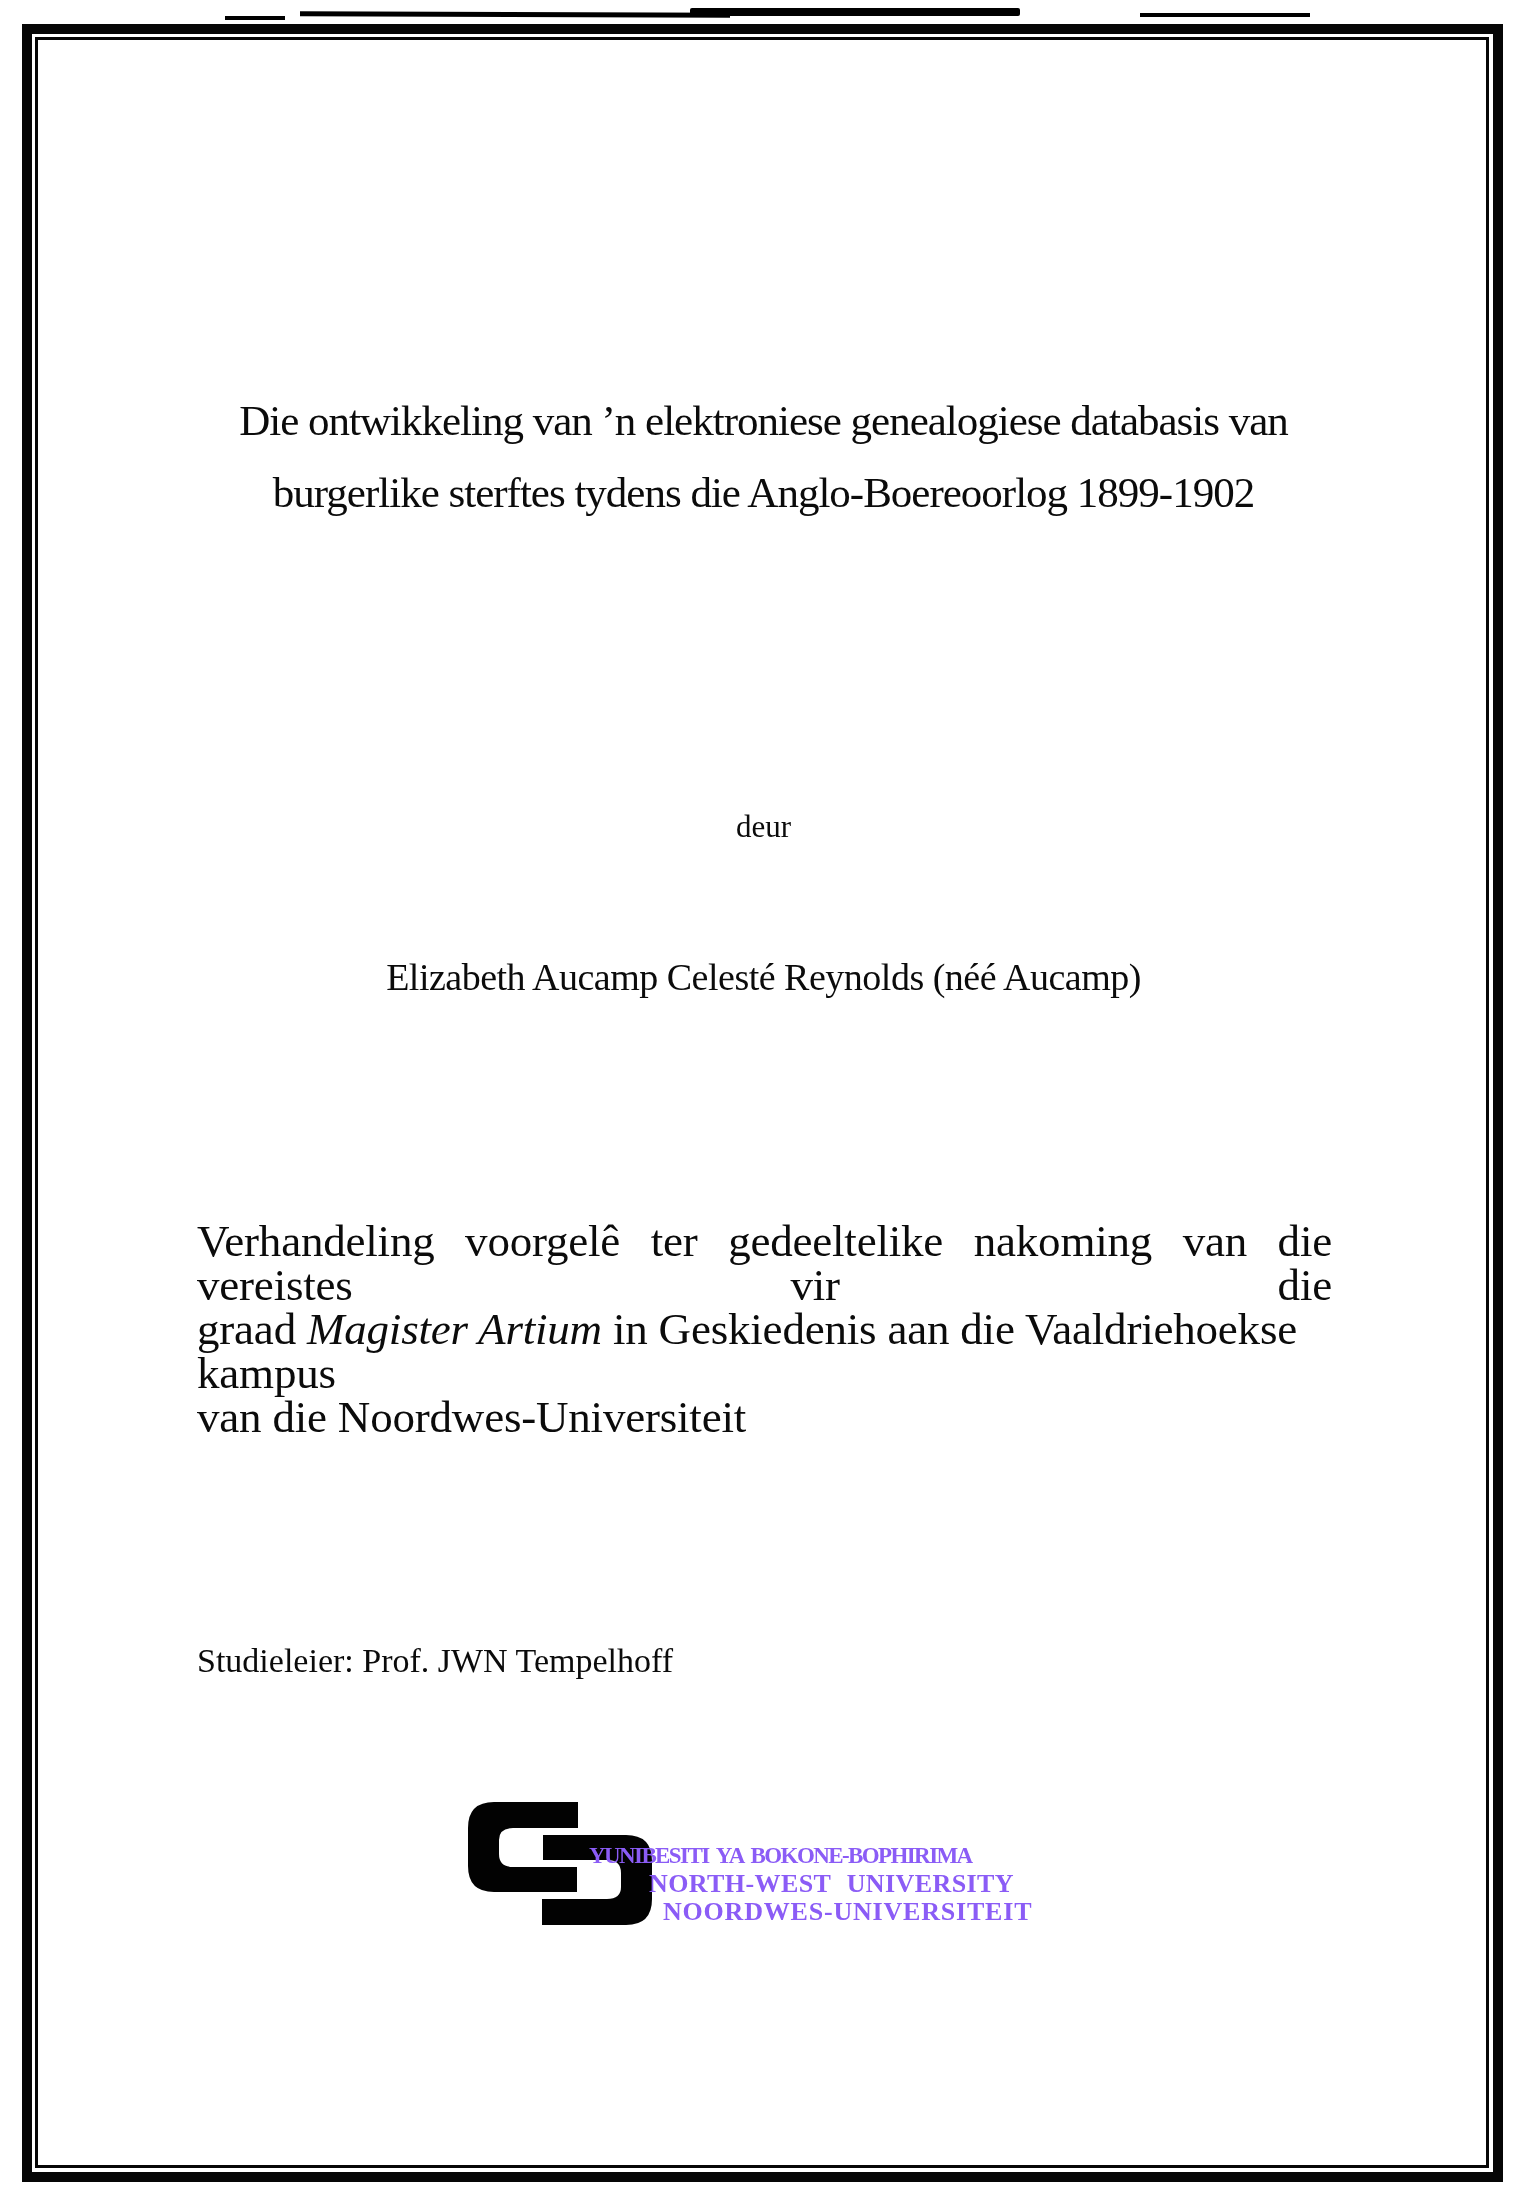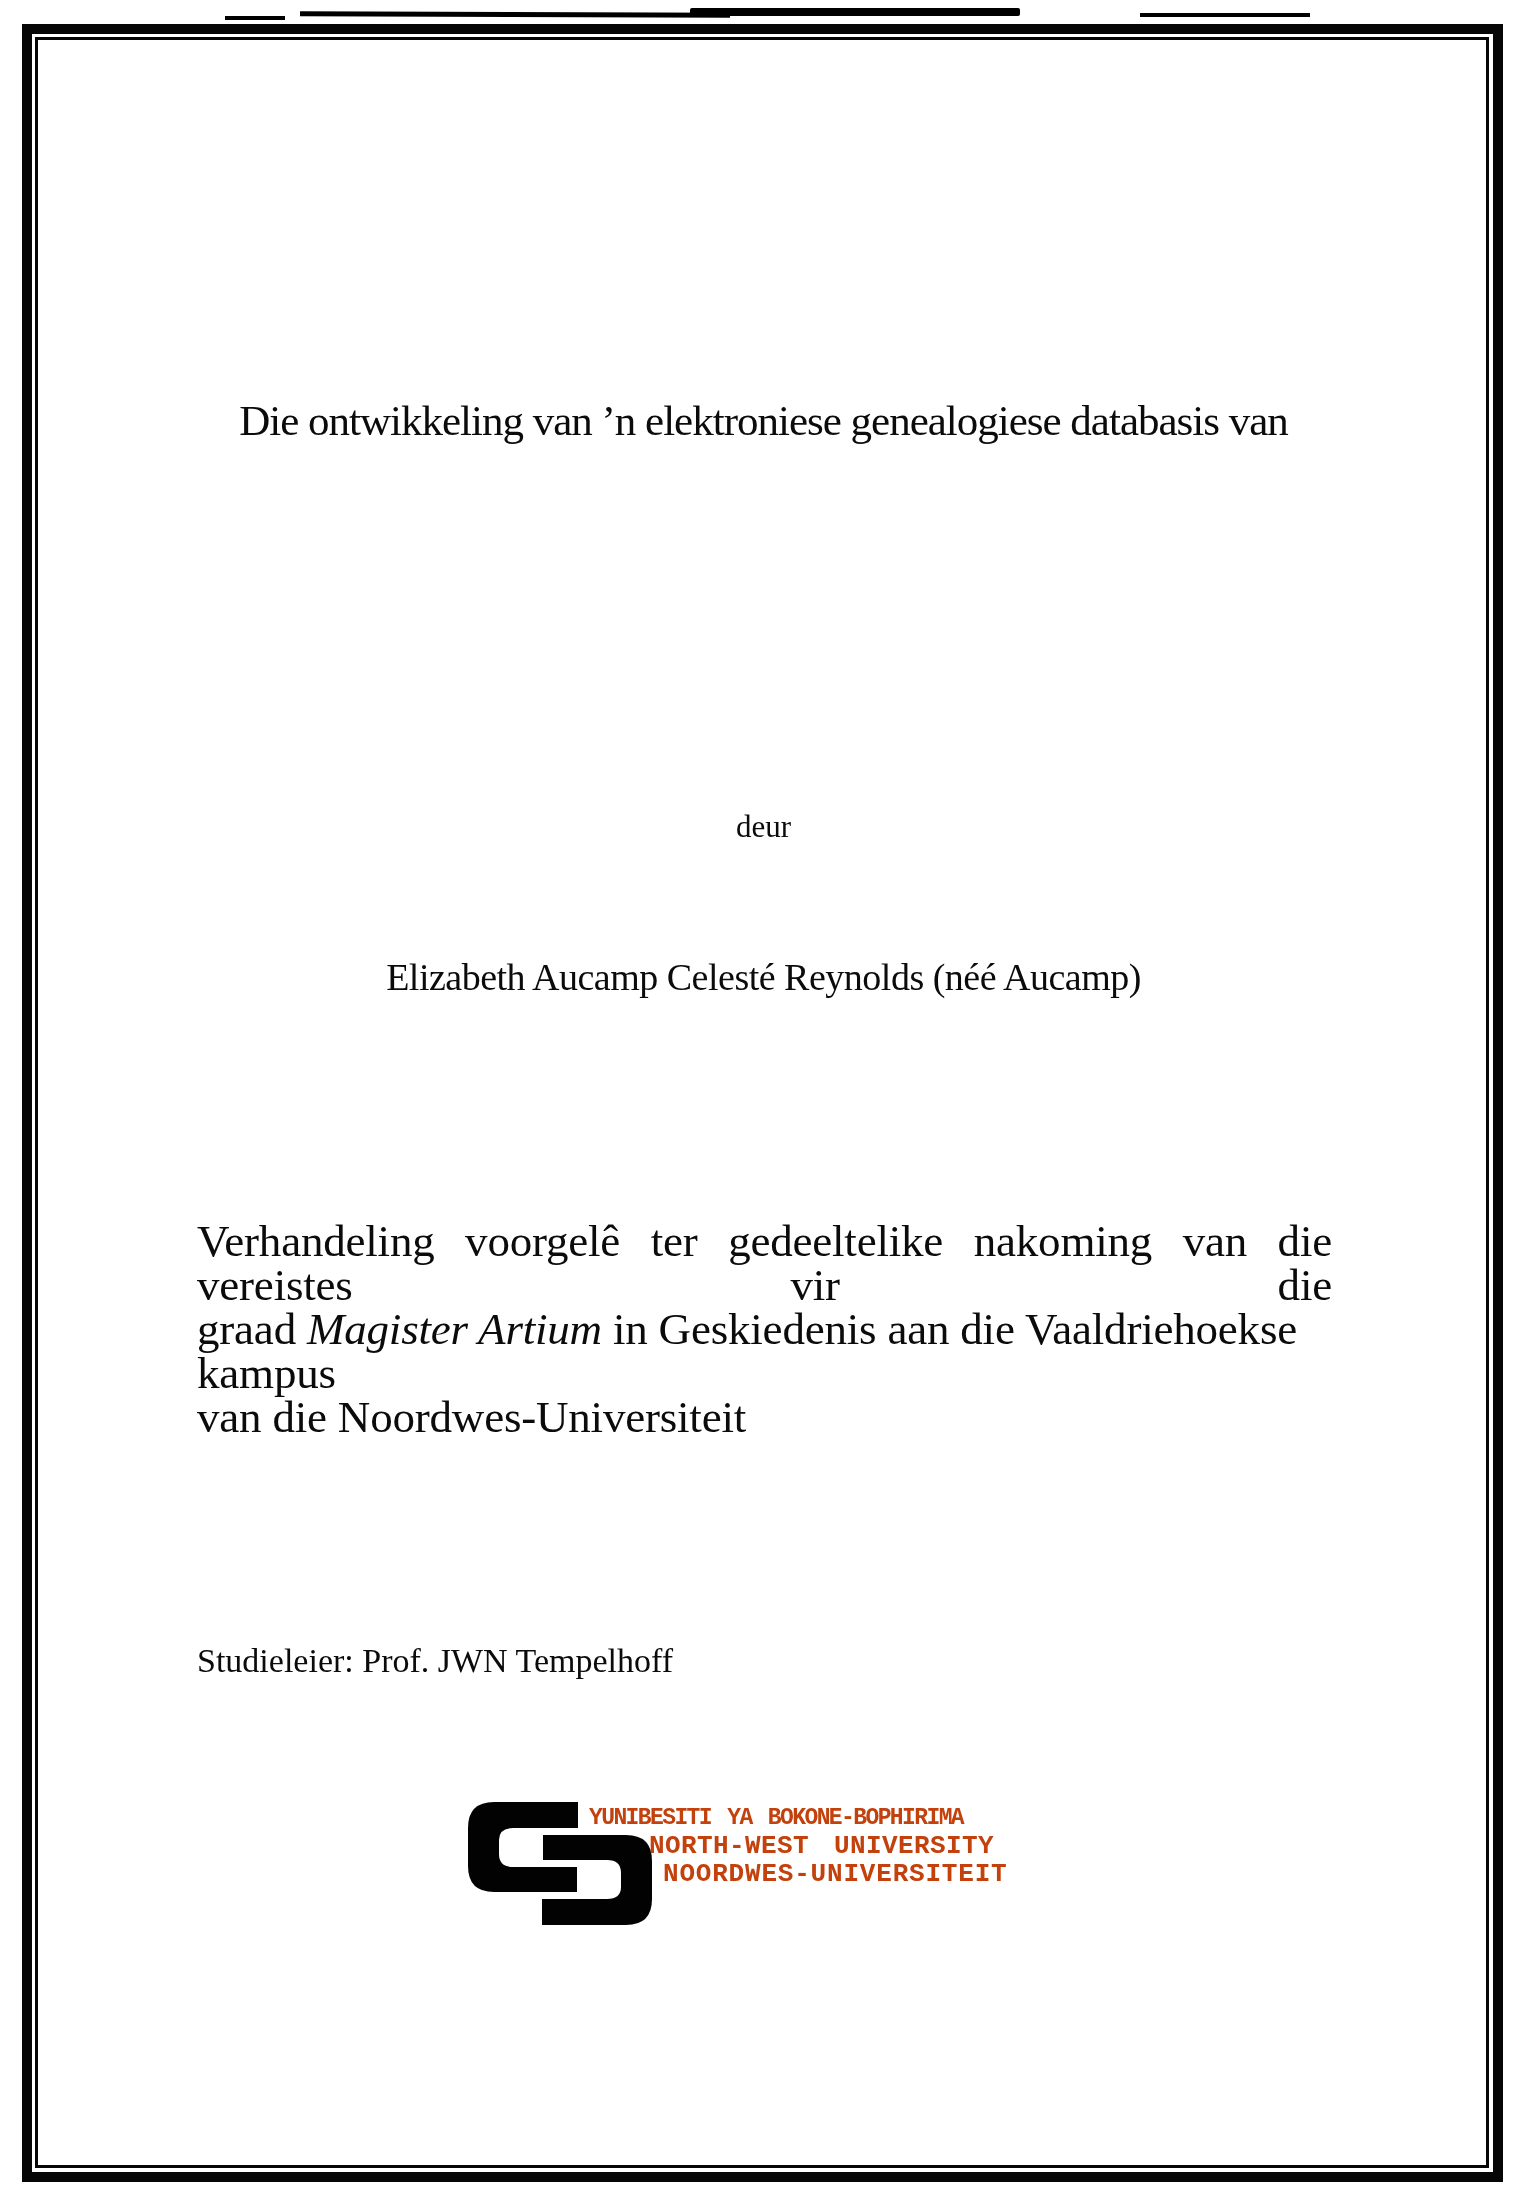--- a/index.html
+++ b/index.html
@@ -65,41 +65,43 @@
   .supervisor-block{
     left:197px;top:1638px;
     font-size:34px;line-height:46px;
     white-space:nowrap;
     text-align:center;
   }
 
   
   .logo-mark{left:468px;top:1802px;width:184px;height:123px;}
   .logo-text{
-    font-family:Liberation Mono, monospace;
+    font-family:Liberation Serif, serif;
     font-weight:700;
-    color:#c2410c;
+    color:#8b5cf6;
     white-space:nowrap;
+    margin-top:38px;
   }
   .logo-l1{left:589px;top:1804px;font-size:23px;line-height:28px;letter-spacing:-1.6px;word-spacing:4px;}
   .logo-l2{left:649px;top:1832px;font-size:26px;line-height:28px;letter-spacing:0.4px;word-spacing:9px;}
   .logo-l3{left:663px;top:1860px;font-size:26px;line-height:28px;letter-spacing:0.8px;}
 </style>
 </head>
 <body>
 
 <div class="frame-outer"></div>
 <div class="frame-inner"></div>
 <div class="noise noise-1"></div>
 <div class="noise noise-2"></div>
 <div class="noise noise-3"></div>
 <div class="noise noise-4"></div>
 
 <div class="abs centered title">
   <div>Die ontwikkeling van ’n elektroniese genealogiese databasis van</div>
+  <div>burgerlike sterftes tydens die Anglo-Boereoorlog 1899-1902</div>
 </div>
 
 <div class="abs centered byline">deur</div>
 
 <div class="abs centered author">Elizabeth Aucamp Celesté Reynolds (néé Aucamp)</div>
 
 <div class="abs declaration">
   <div class="decl-line1">Verhandeling voorgelê ter gedeeltelike nakoming van die vereistes vir die</div>
   <div class="decl-line2"><span>graad </span><i>Magister Artium</i><span> in Geskiedenis aan die Vaaldriehoekse kampus</span></div>
   <div>van die Noordwes-Universiteit</div>

